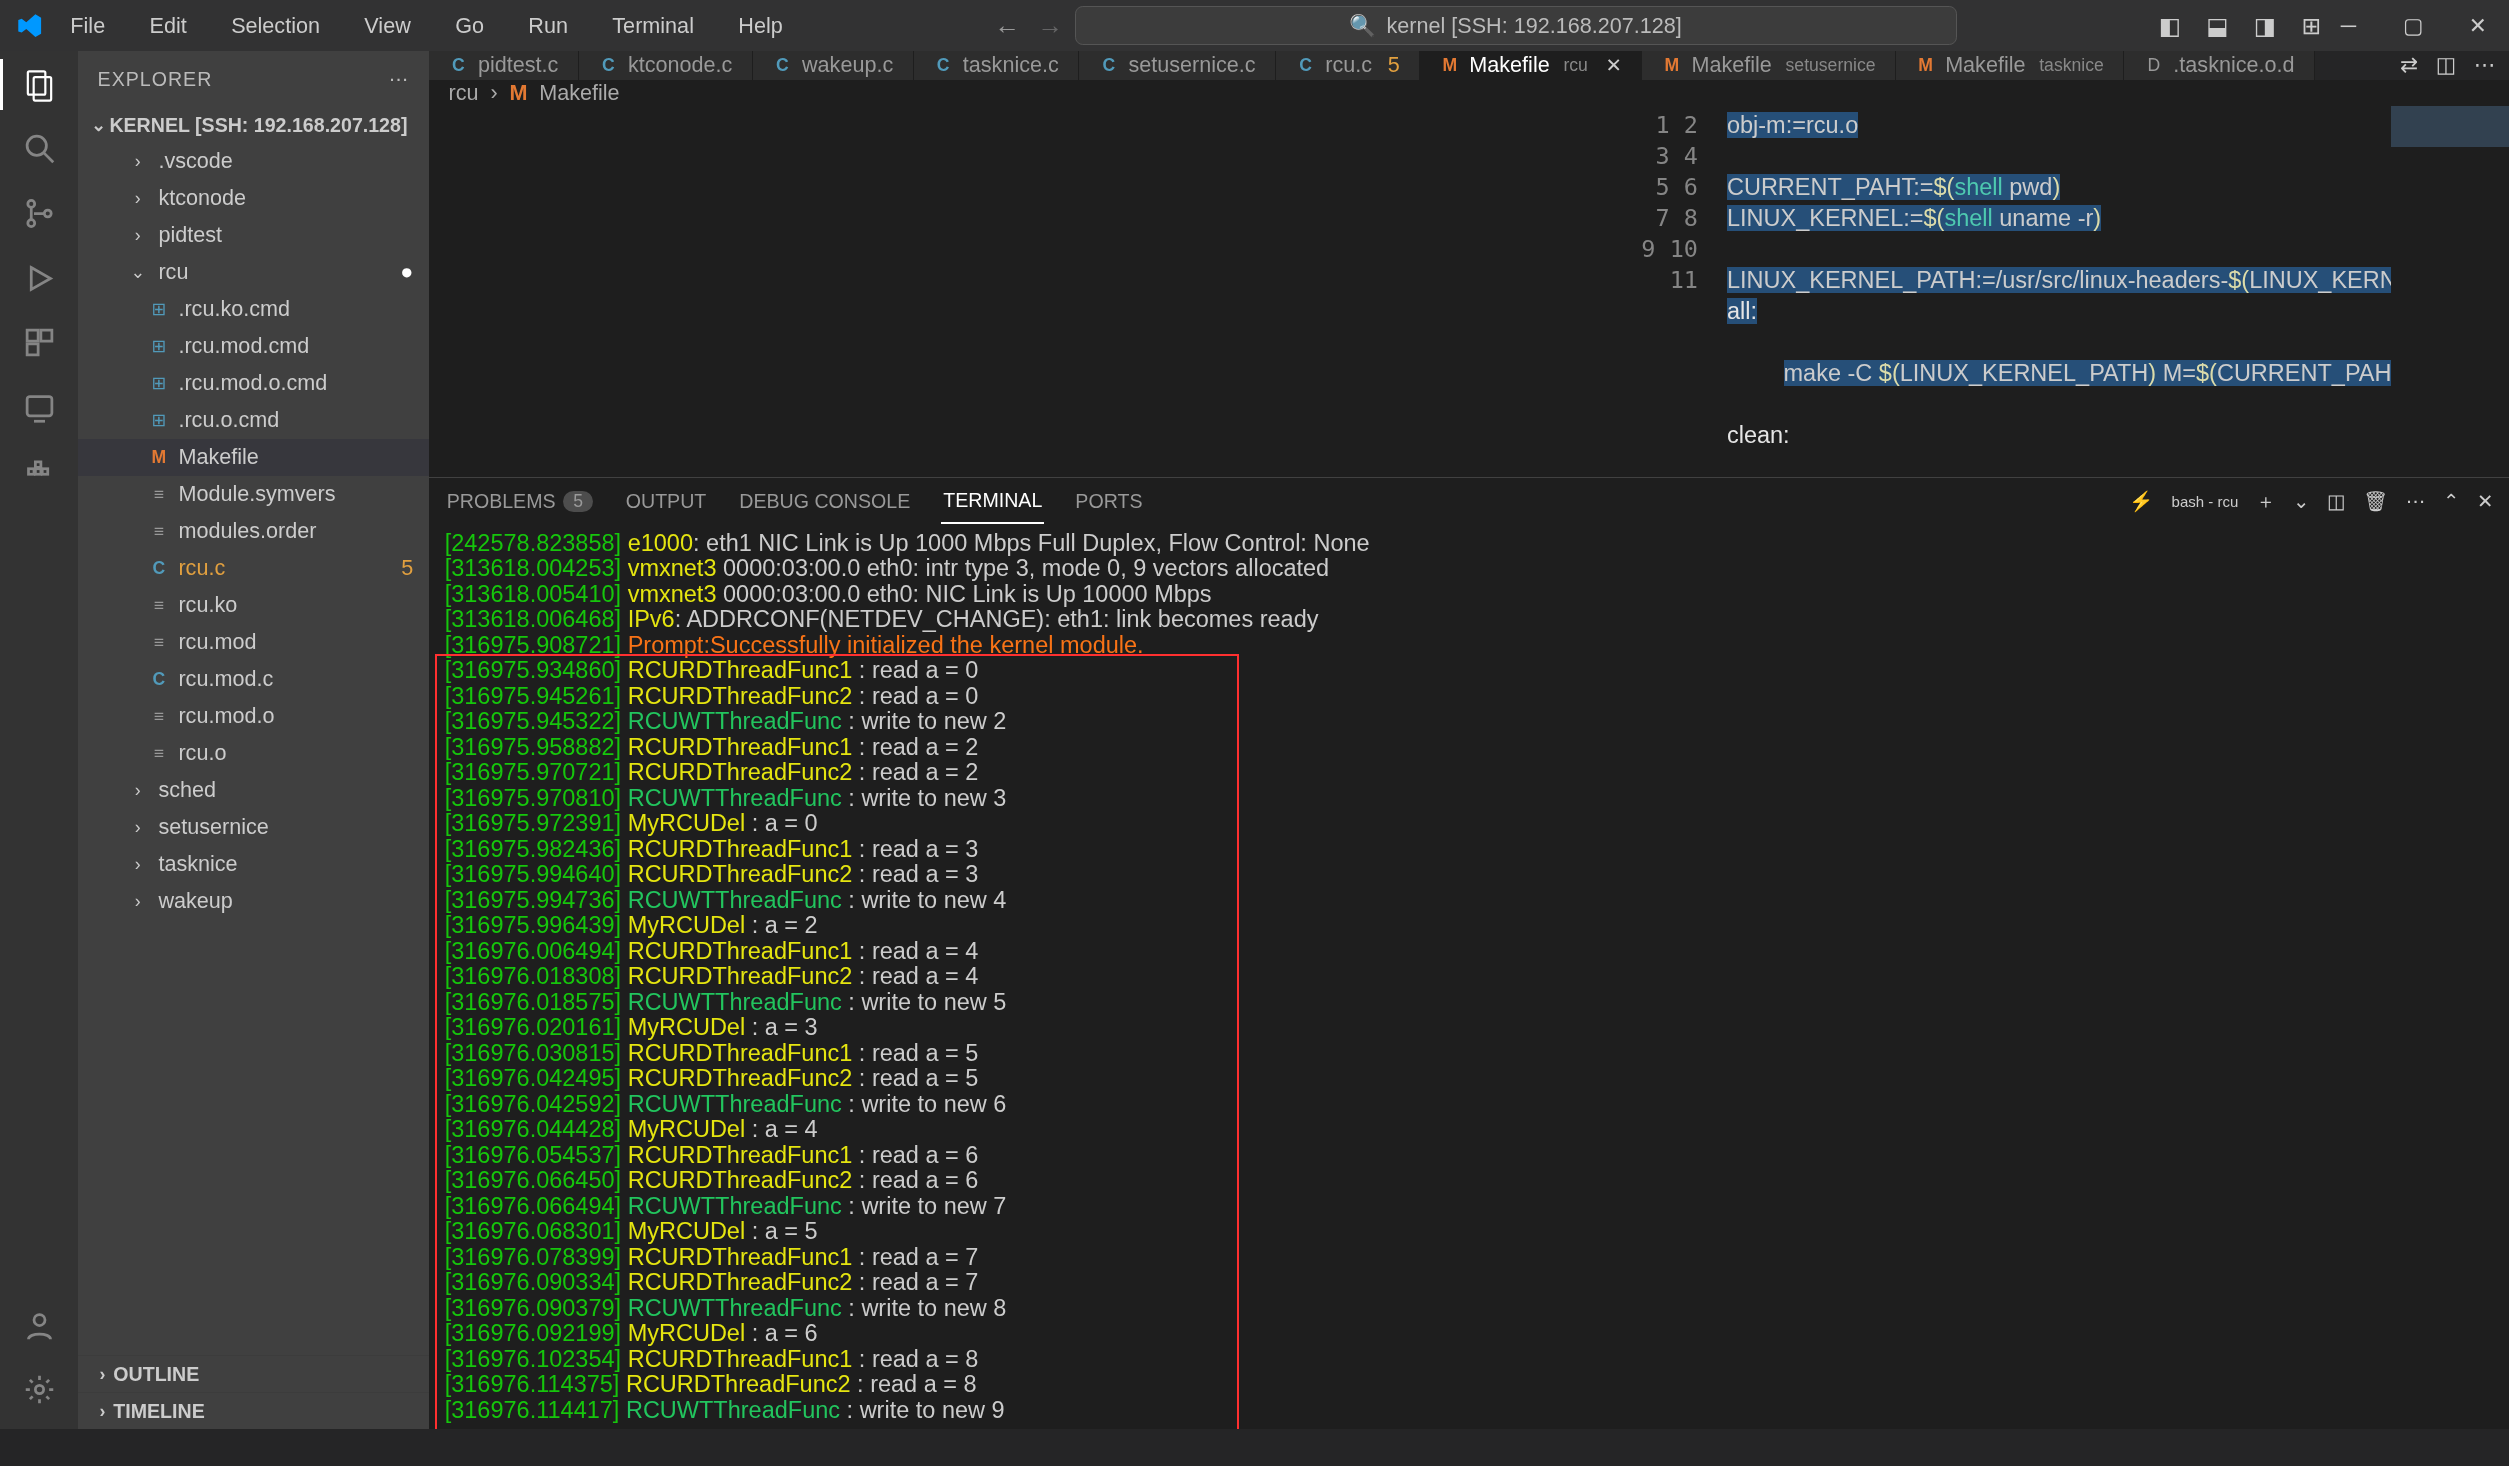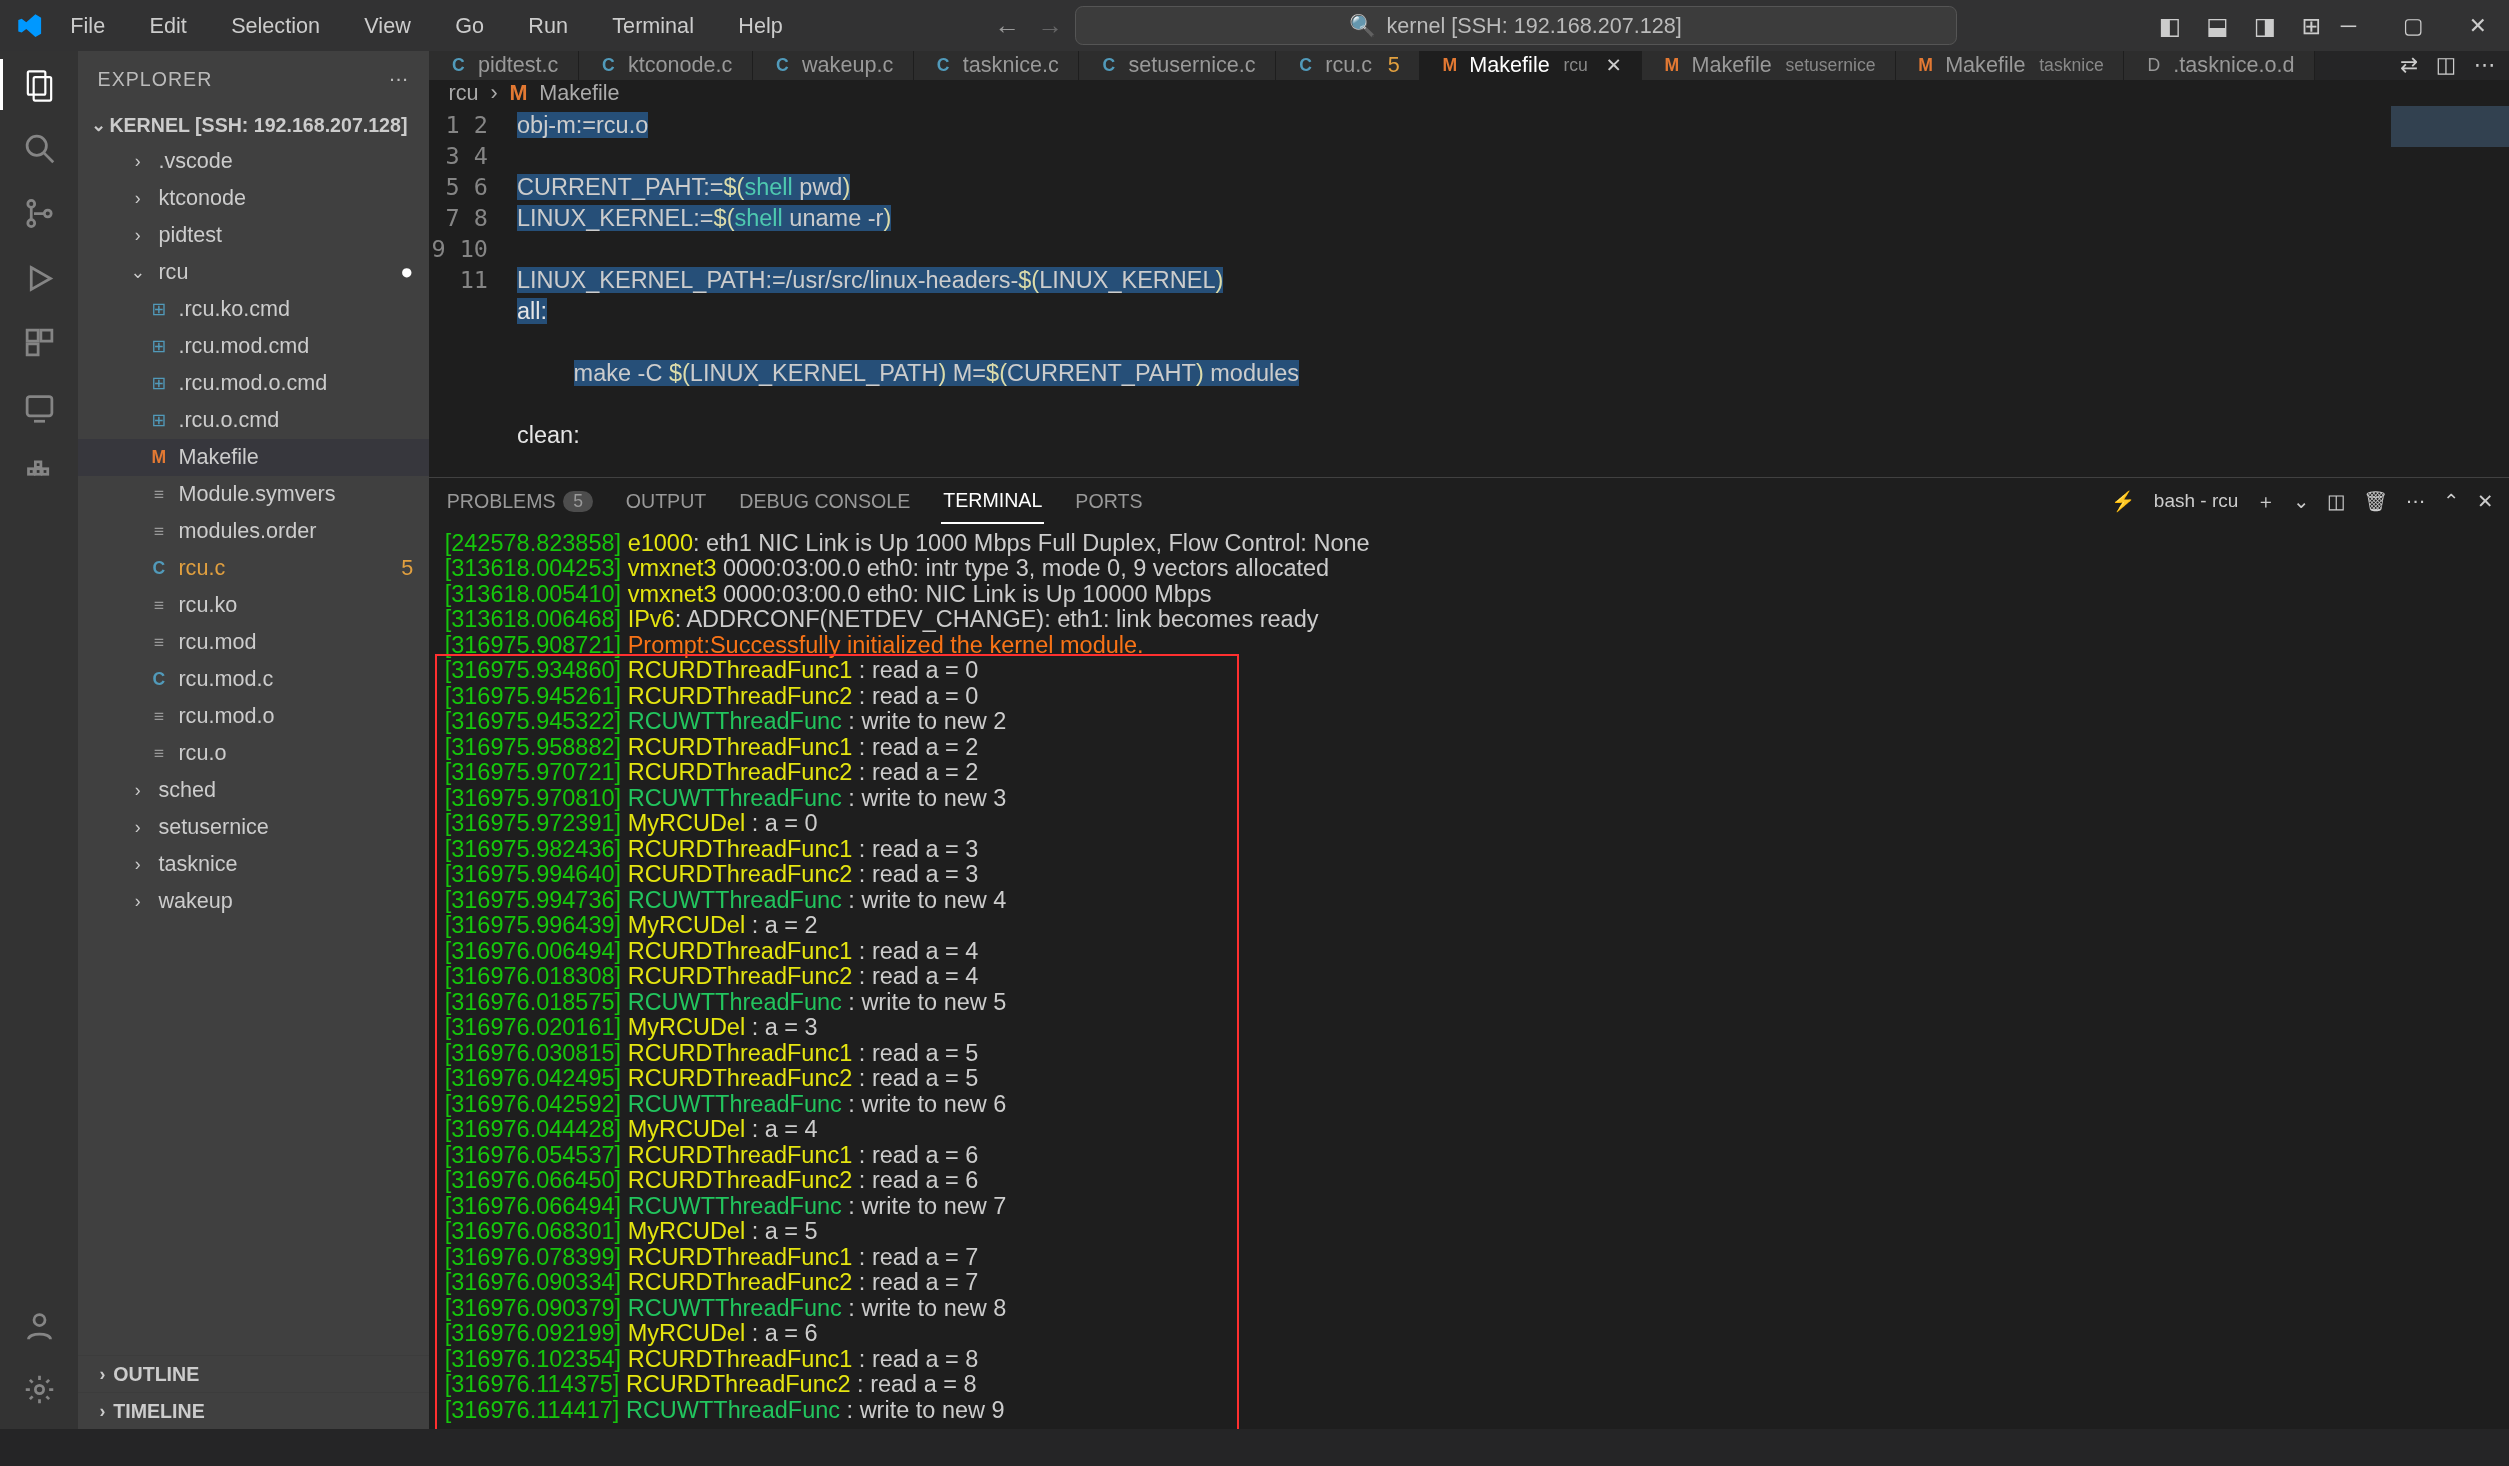--- a/index.html
+++ b/index.html
@@ -46,37 +46,37 @@
 .tabbar { height: 59px; background: #252526; display: flex; align-items: stretch; }
 .tab { display: flex; align-items: center; padding: 0 19.6px; gap: 9.8px; font-size: 21.6px; color: #999; background: #2d2d2d; border-right: 1px solid #1e1e1e; cursor: pointer; white-space: nowrap; }
 .tab.active { background: #1e1e1e; color: #fff; }
 .tab .sub { font-size: 17.6px; color: #888; margin-left: 3.9px; }
 .tab .close { margin-left: 7.8px; font-size: 19.6px; color: #ccc; }
 .tab .badge5 { color: #e2a03f; margin-left: 5.9px; }
 .tab-actions { margin-left: auto; display: flex; align-items: center; gap: 17.6px; padding-right: 13.7px; color: #ccc; }
 
 .breadcrumb { height: 39px; display: flex; align-items: center; padding-left: 19.6px; gap: 11.8px; font-size: 21.6px; color: #aaa; }
 
-.code-area { flex: 0 0 auto; display: flex; position: relative; height: 353px; }
+.code-area { flex: 0 0 auto; display: flex; position: relative; height: 353px; justify-content: flex-end; }
 .gutter { width: 88px; text-align: right; padding-right: 29px; color: #858585; font-family: Consolas, monospace; font-size: 23.5px; line-height: 31px; padding-top: 3.9px; }
 .codelines { font-family: Consolas, monospace; font-size: 23.5px; line-height: 31px; white-space: pre; padding-top: 3.9px; }
 .sel { background: #264f78; }
 .kw2 { color: #4ec9b0; }
 .fn { color: #dcdcaa; }
 .tgt { color: #e5e5e5; }
 .minimap { position: absolute; right: 0; top: 0; width: 118px; height: 100%; background: #1e1e1e; }
 .minimap-hl { position: absolute; top: 0; right: 0; width: 118px; height: 41px; background: rgba(100,150,200,0.3); }
 
 .panel { flex: 1; display: flex; flex-direction: column; border-top: 1px solid #414141; margin-top: 18px; }
 .panel-tabs { height: 47px; display: flex; align-items: center; padding: 0 15.7px; gap: 29px; font-size: 19.6px; color: #999; }
 .panel-tab { display: flex; align-items: center; gap: 7.8px; padding: 9.8px 2px; cursor: pointer; }
 .panel-tab.active { color: #fff; border-bottom: 2px solid #fff; }
 .panel-tab .count { background: #4d4d4d; border-radius: 17.6px; padding: 0 9.8px; font-size: 17.6px; }
 .panel-right { margin-left: auto; display: flex; align-items: center; gap: 17.6px; color: #ccc; }
-.panel-right .bashlabel { font-size: 19px; }
+.panel-right .bashlabel { font-size: 15px; }
 
 .terminal { flex: 1; font-family: Consolas, monospace; font-size: 23.5px; line-height: 25.5px; padding: 5.9px 15.7px; overflow: hidden; position: relative; }
 .termline { white-space: pre; }
 .ts { color: #16c60c; }
 .msg-e { color: #e5e510; }
 .msg-p { color: #f97316; font-weight: normal; }
 .msg-r { color: #e5e510; }
 .msg-w { color: #22c55e; }
 .msg-d { color: #e5e510; }
 .plain { color: #cccccc; }

